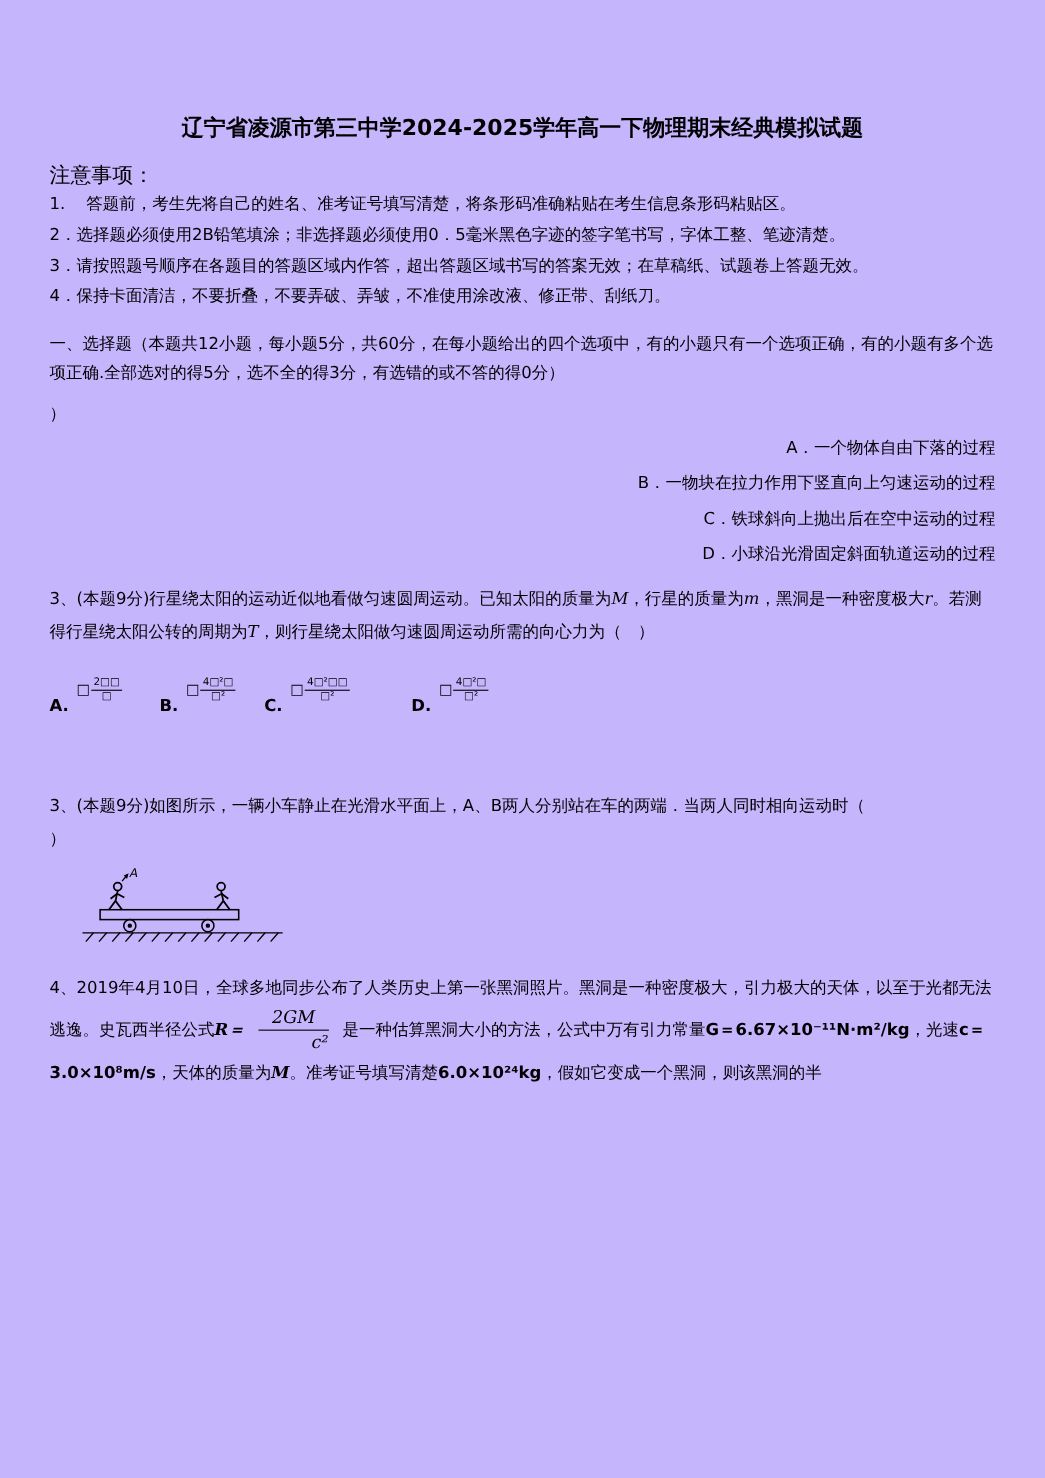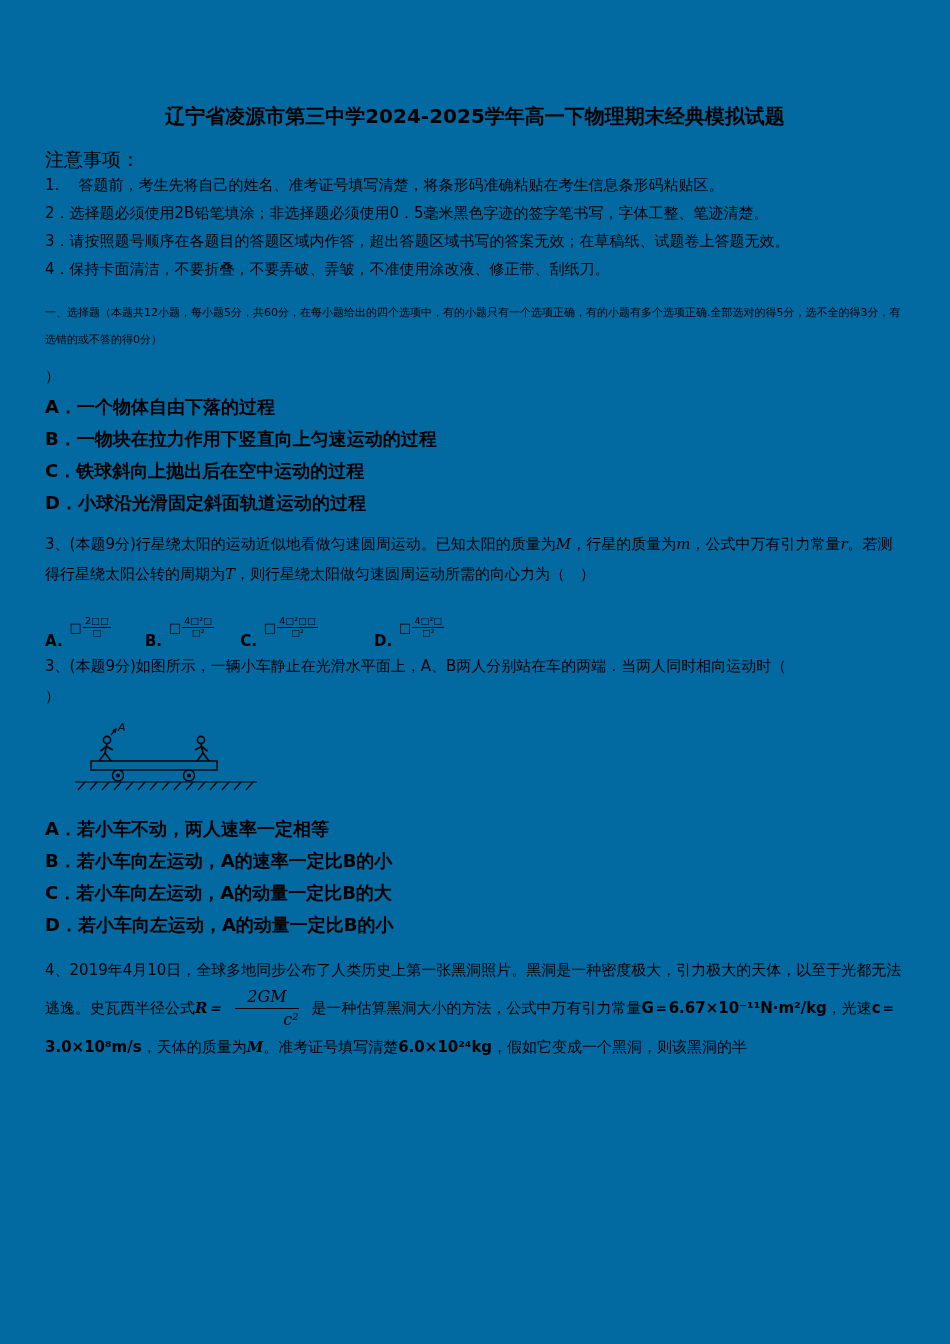--- a/index.html
+++ b/index.html
@@ -1,45 +1,45 @@
 <!DOCTYPE html>
 <html><head>
 <meta charset="utf-8">
 <style>
   html,body { margin:0; padding:0; background:#ffffff; color:#000000; }
   body { font-family:"DejaVu Sans","Liberation Sans",sans-serif; }
   .page {
     position:relative; width:950px; height:1344px; margin:0 auto;
     box-sizing:border-box; padding:103px 45px 46px 45px;
-    background:#0369a1; overflow:hidden;
+    background:#c4b5fd; overflow:hidden;
   }
   .title { font-size:20px; font-weight:bold; text-align:center; margin:0 0 18px 0; line-height:26px; }
   .nhead { font-size:19px; line-height:24px; }
   .nitem { font-size:15px; line-height:28px; }
   .pre { white-space:pre-wrap; }
-  .sechead { font-size:11px; line-height:27px; margin-top:16px; }
+  .sechead { font-size:15px; line-height:27px; margin-top:16px; }
   .stem { font-size:15px; line-height:30px; }
   .q1 { margin-top:8px; }
-  .opt { font-size:18px; font-weight:bold; line-height:32px; }
+  .opt { font-size:15px; font-weight:normal; line-height:32px;text-align:right; }
   .q2 { margin-top:10px; }
   .i  { font-style:italic; font-family:"DejaVu Serif","Liberation Serif",serif; }
   .b  { font-weight:bold;text-align:center; }
   .bi { font-weight:bold; font-style:italic; font-family:"DejaVu Serif","Liberation Serif",serif; }
   
   .q2row { margin-top:12px; height:50px; display:flex; align-items:flex-end; }
   .q2opt { display:inline-flex; align-items:flex-end; }
   .q2label { font-size:15px; font-weight:bold; line-height:20px; }
   .gformula { position:relative; top:-12px; margin-left:7px; display:inline-flex; align-items:center; }
   .tofu { font-size:13px; line-height:13px; }
   .sfrac { display:inline-block; text-align:center; font-size:9.5px; line-height:1.15; margin-left:1px; }
   .sfrac .num { display:block; border-bottom:1px solid #000; padding:0 2px; }
   .sfrac .den { display:block; padding:0 2px; }
   .gapA { margin-right:34px; } .gapB { margin-right:26px; } .gapC { margin-right:56px; }
   
-  .q3 { }
+  .q3 { margin-top:66px; }
   .figure-wrap { margin:8px 0 6px 28px; }
   .q3opts { margin-top:10px; }
   
   .q4 { margin-top:12px; font-size:15px; line-height:34px; }
   .bigfrac { display:inline-block; text-align:right; vertical-align:middle; margin:0 8px;
              font-family:"DejaVu Serif","Liberation Serif",serif; font-style:italic; font-size:16px; line-height:1.25; }
   .bigfrac .bnum { display:block; border-bottom:1.5px solid #000; padding:0 12px 1px 12px; }
   .bigfrac .bden { display:block; padding-top:1px; }
 </style>
 </head>
@@ -61,21 +61,21 @@
 
   <div class="q1">
     <div class="stem">）</div>
     <div class="opt">A．一个物体自由下落的过程</div>
     <div class="opt">B．一物块在拉力作用下竖直向上匀速运动的过程</div>
     <div class="opt">C．铁球斜向上抛出后在空中运动的过程</div>
     <div class="opt">D．小球沿光滑固定斜面轨道运动的过程</div>
   </div>
 
   <div class="q2">
-    <div class="stem"><span>3、(本题9分)行星绕太阳的运动近似地看做匀速圆周运动。已知太阳的质量为</span><span class="i">M</span><span>，行星的质量为</span><span class="i">m</span><span>，公式中万有引力常量</span><span class="i">r</span><span>。若测得行星绕太阳公转的周期为</span><span class="i">T</span><span>，则行星绕太阳做匀速圆周运动所需的向心力为（　）</span></div>
+    <div class="stem"><span>3、(本题9分)行星绕太阳的运动近似地看做匀速圆周运动。已知太阳的质量为</span><span class="i">M</span><span>，行星的质量为</span><span class="i">m</span><span>，黑洞是一种密度极大</span><span class="i">r</span><span>。若测得行星绕太阳公转的周期为</span><span class="i">T</span><span>，则行星绕太阳做匀速圆周运动所需的向心力为（　）</span></div>
     <div class="q2row">
 
       <span class="q2opt gapA">
         <span class="q2label">A.</span>
         <span class="gformula">
           <span class="tofu">□</span>
           <span class="sfrac">
             <span class="num">2□□</span>
             <span class="den">□</span>
           </span>
@@ -171,26 +171,20 @@
           <line x1="120" y1="63" x2="113" y2="71"></line>
           <line x1="132" y1="63" x2="125" y2="71"></line>
           <line x1="144" y1="63" x2="137" y2="71"></line>
           <line x1="156" y1="63" x2="149" y2="71"></line>
           <line x1="168" y1="63" x2="161" y2="71"></line>
           <line x1="180" y1="63" x2="173" y2="71"></line>
         </g>
       </svg>
     </div>
 
-    <div class="q3opts">
-      <div class="opt">A．若小车不动，两人速率一定相等</div>
-      <div class="opt">B．若小车向左运动，A的速率一定比B的小</div>
-      <div class="opt">C．若小车向左运动，A的动量一定比B的大</div>
-      <div class="opt">D．若小车向左运动，A的动量一定比B的小</div>
-    </div>
   </div>
 
   <div class="q4">
     <span><span>4、2019年4月10日，全球多地同步公布了人类历史上第一张黑洞照片。黑洞是一种密度极大，引力极大的天体，以至于光都无法逃逸。史瓦西半径公式</span><span class="bi">R＝</span></span>
     <span class="bigfrac">
       <span class="bnum">2GM</span>
       <span class="bden">c²</span>
     </span>
     <span><span>是一种估算黑洞大小的方法，公式中万有引力常量</span><span class="b">G＝6.67×10⁻¹¹N·m²/kg</span><span>，光速</span><span class="b">c＝3.0×10⁸m/s</span><span>，天体的质量为</span><span class="bi">M</span><span>。准考证号填写清楚</span><span class="b">6.0×10²⁴kg</span><span>，假如它变成一个黑洞，则该黑洞的半</span></span>
   </div>

